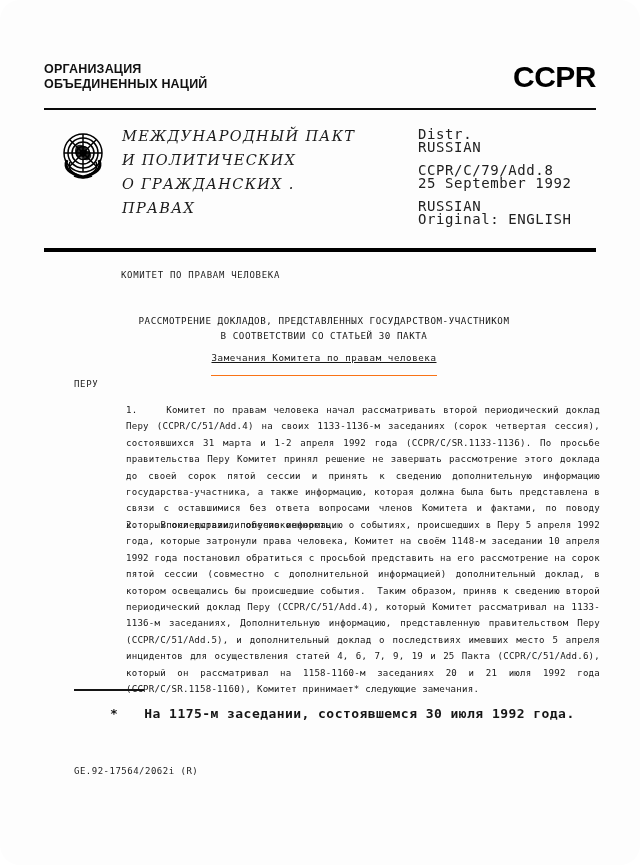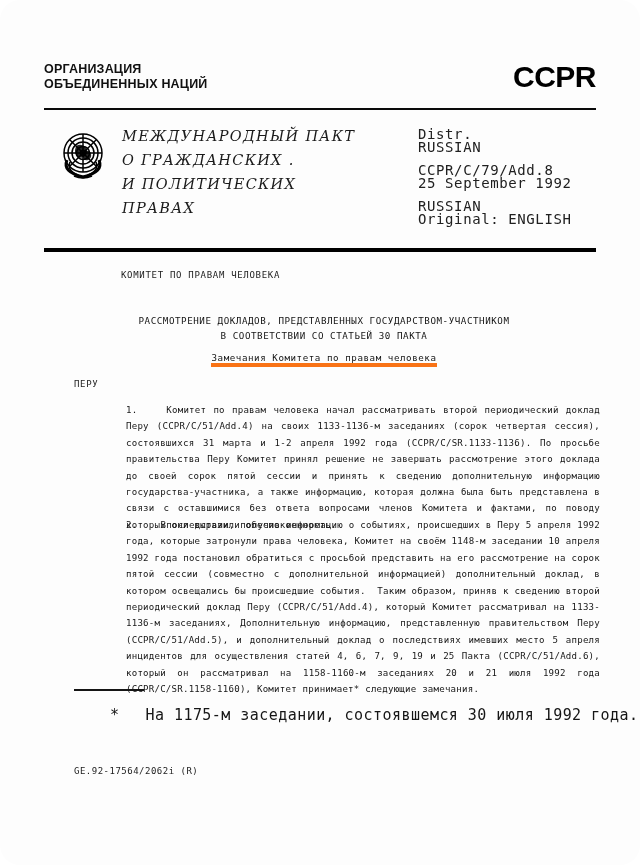--- a/index.html
+++ b/index.html
@@ -132,22 +132,23 @@
     position: absolute;
     left: 74px;
     top: 352px;
     width: 500px;
     text-align: center;
     font-size: 9.2px;
     letter-spacing: 0.55px;
     color: #141414;
   }
   .subtitle span {
-    border-bottom: 4px solid #f97316;
-    padding-bottom: 0;
+    border-bottom: 1px solid #f97316;
+    padding-bottom: 12px;
+    text-decoration: underline;
   }
 
   .country {
     position: absolute;
     left: 74px;
     top: 379px;
     font-size: 9px;
     letter-spacing: 0.7px;
     color: #1c1c1c;
   }
@@ -172,23 +173,24 @@
     left: 74px;
     top: 689px;
     width: 70px;
     height: 2px;
     background: #151515;
   }
   .footnote {
     position: absolute;
     left: 110px;
     top: 706px;
-    font-size: 15px;
+    font-size: 13px;
     letter-spacing: 0.45px;
     color: #161616;
+    font-weight: bold;
   }
   .footnote .star { margin-right: 26px; }
 
   .doc-code {
     position: absolute;
     left: 74px;
     top: 766px;
     font-size: 9px;
     letter-spacing: 0.5px;
     color: #1c1c1c;
@@ -231,22 +233,22 @@
       <g fill="none" stroke="#000" stroke-width="1.6">
         <path d="M18 36 q-4 10 13 15"></path>
         <path d="M44 36 q4 10 -13 15"></path>
         <path d="M22 50 q9 4 18 0"></path>
       </g>
     </svg>
   </div>
 
   <div class="pact-title">
     <div>МЕЖДУНАРОДНЫЙ ПАКТ</div>
+    <div>И  ПОЛИТИЧЕСКИХ</div>
     <div>О  ГРАЖДАНСКИХ .</div>
-    <div>И  ПОЛИТИЧЕСКИХ</div>
     <div>ПРАВАХ</div>
   </div>
 
   <div class="distr-block">
     <div class="grp">
       <div>Distr.</div>
       <div>RUSSIAN</div>
     </div>
     <div class="grp">
       <div>CCPR/C/79/Add.8</div>

